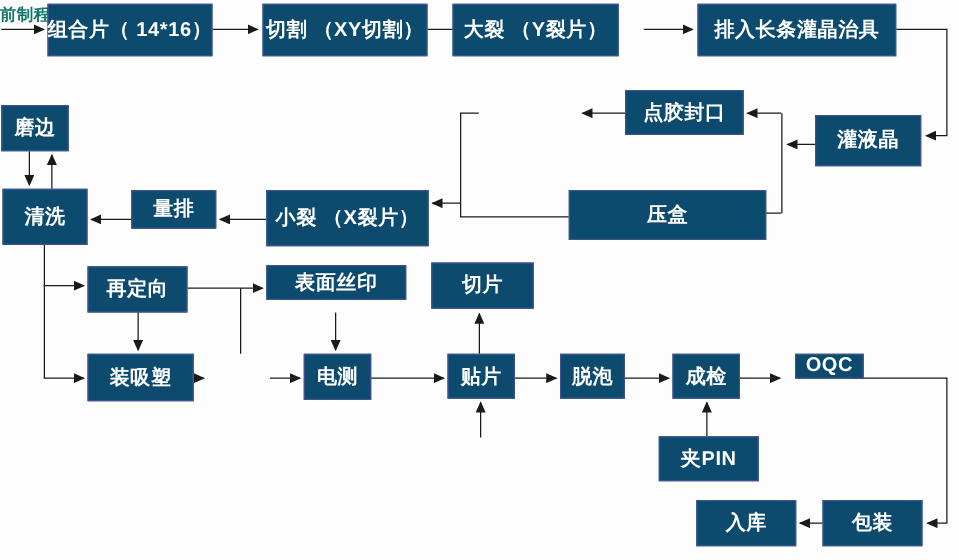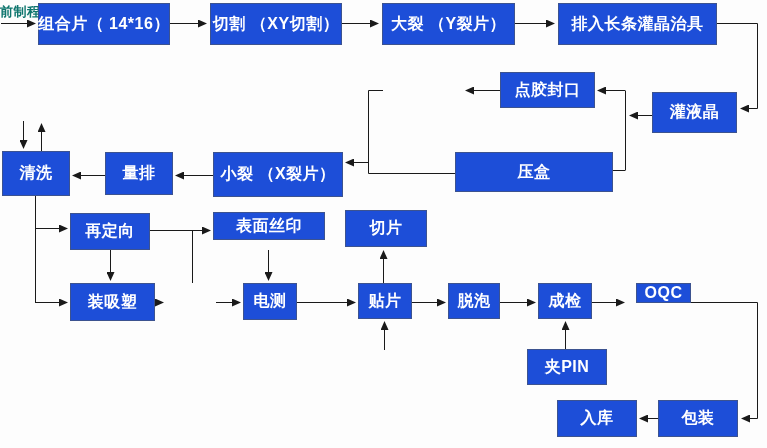--- a/index.html
+++ b/index.html
@@ -2,21 +2,21 @@
 <html><head>
 <meta charset="utf-8">
 <style>
   html,body{margin:0;padding:0;background:#ffffff;}
   .canvas{
     position:relative;width:767px;height:448px;background:#fdfdfd;
     font-family:"Liberation Sans","DejaVu Sans",sans-serif;overflow:hidden;
   }
   .wires{position:absolute;left:0;top:0;z-index:1;}
   .node{
-    position:absolute;z-index:2;background:#1d4ed8;border:1px solid #3c5390;
+    position:absolute;z-index:2;background:#0c4a6e;border:1px solid #3c5390;
     color:#ffffff;font-weight:bold;font-size:16px;letter-spacing:0.5px;
     display:flex;align-items:center;justify-content:center;
     white-space:nowrap;box-sizing:border-box;text-align:center;
   }
   .start-label{
     position:absolute;left:0;top:3px;z-index:2;color:#0f766e;
     font-weight:bold;font-size:13px;letter-spacing:0.5px;
   }
 </style>
 </head>
@@ -63,28 +63,29 @@
     <path d="M682,302.5 H757.5 V418.5 H742" marker-end="url(#ar)"></path>
     <path d="M384.5,350 V322" marker-end="url(#ar)"></path>
     <path d="M565.5,349 V322" marker-end="url(#ar)"></path>
     <path d="M658,418.5 H640" marker-end="url(#ar)"></path>
   </svg>
 
   <div class="start-label">前制程</div>
 
   <div class="node" style="left:38px;top:3px;width:132px;height:42px">组合片（ 14*16）</div>
   <div class="node" style="left:210px;top:3px;width:132px;height:42px">切割 （XY切割）</div>
-  <div class="node" style="left:382px;top:3px;width:133px;height:42px">大裂 （Y裂片）</div>
+  <div class="node" style="left:362px;top:3px;width:133px;height:42px">大裂 （Y裂片）</div>
   <div class="node" style="left:558px;top:3px;width:159px;height:42px">排入长条灌晶治具</div>
 
   <div class="node" style="left:500px;top:72px;width:95px;height:36px">点胶封口</div>
   <div class="node" style="left:652px;top:92px;width:85px;height:41px">灌液晶</div>
 
+  <div class="node" style="left:1px;top:84px;width:54px;height:37px">磨边</div>
   <div class="node" style="left:2px;top:151px;width:68px;height:45px">清洗</div>
-  <div class="node" style="left:105px;top:152px;width:68px;height:43px">量排</div>
+  <div class="node" style="left:105px;top:152px;width:68px;height:31px">量排</div>
   <div class="node" style="left:213px;top:152px;width:130px;height:45px">小裂 （X裂片）</div>
   <div class="node" style="left:455px;top:152px;width:158px;height:40px">压盒</div>
 
   <div class="node" style="left:70px;top:213px;width:80px;height:37px">再定向</div>
   <div class="node" style="left:213px;top:212px;width:112px;height:28px">表面丝印</div>
   <div class="node" style="left:345px;top:210px;width:82px;height:37px">切片</div>
 
   <div class="node" style="left:70px;top:283px;width:85px;height:38px">装吸塑</div>
   <div class="node" style="left:243px;top:283px;width:54px;height:37px">电测</div>
   <div class="node" style="left:358px;top:283px;width:54px;height:36px">贴片</div>

